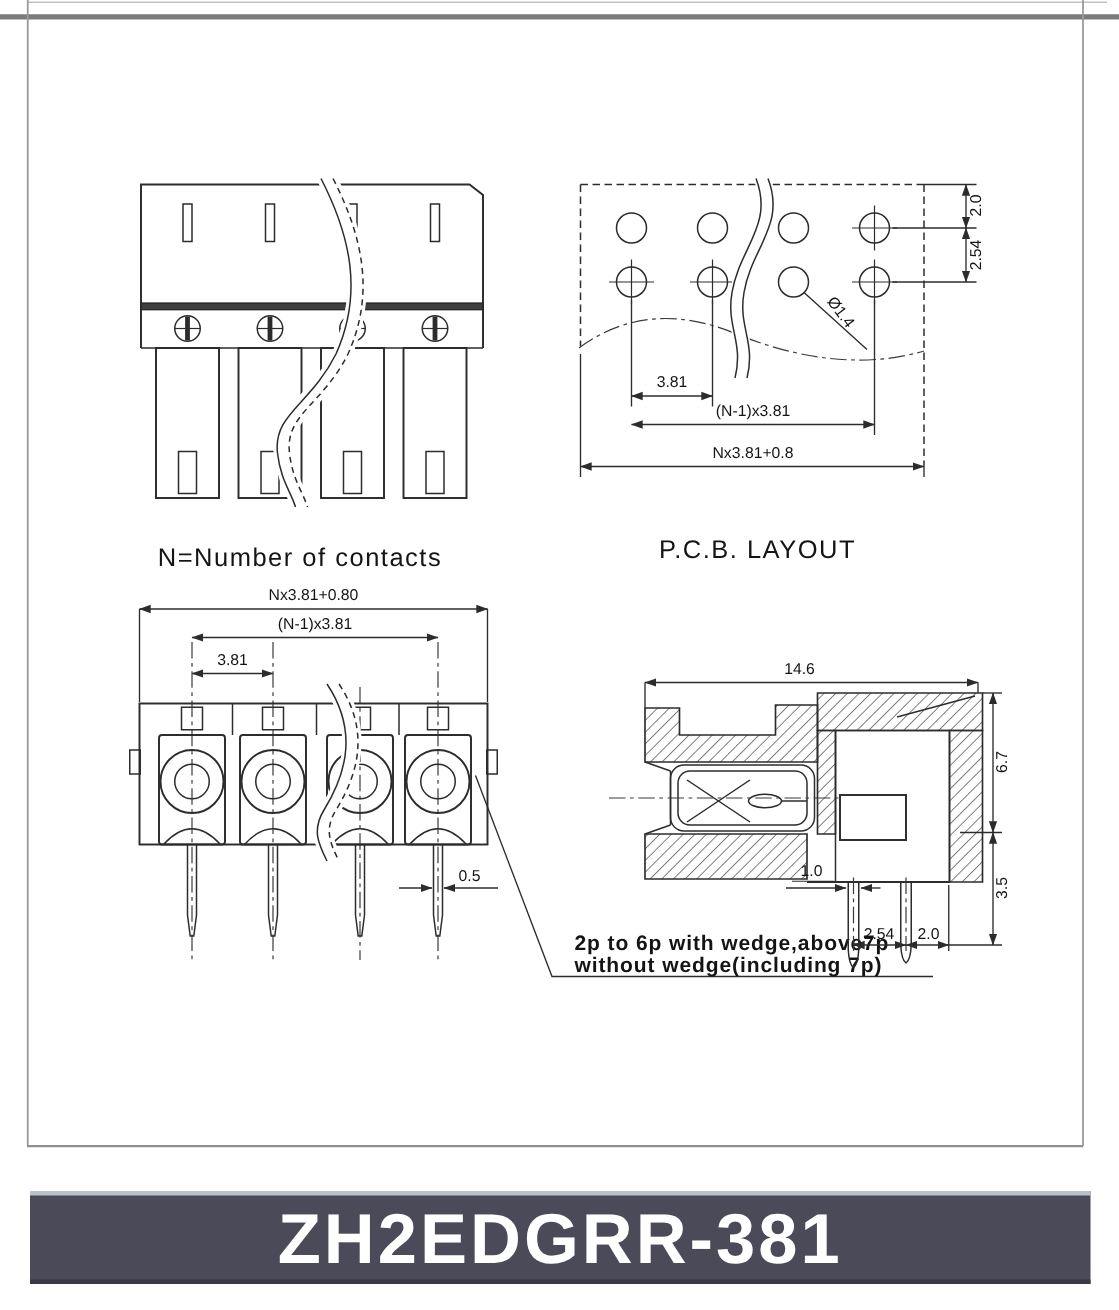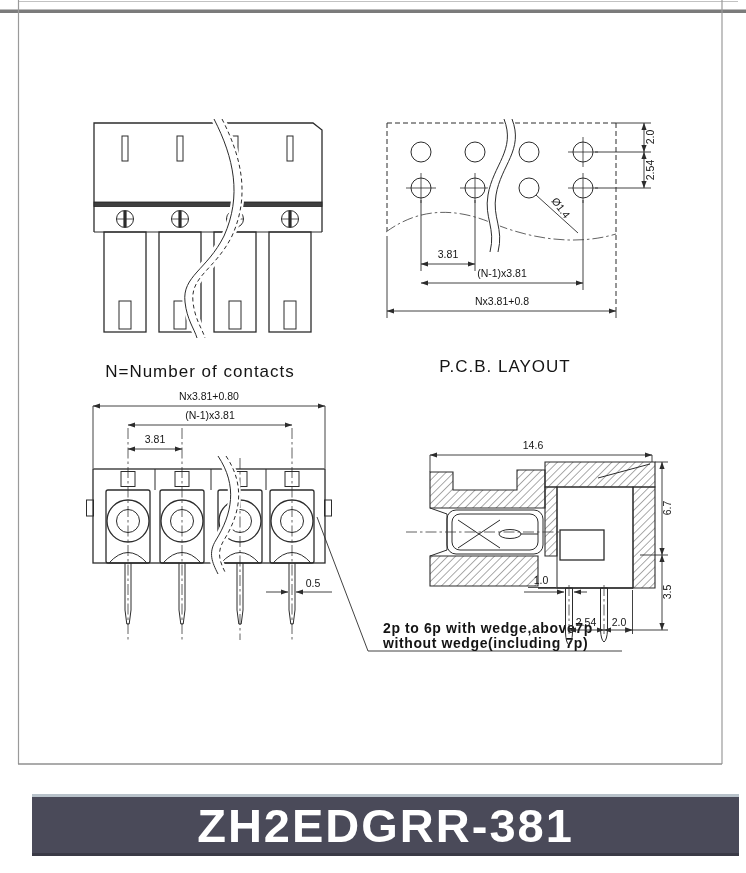--- a/index.html
+++ b/index.html
@@ -12,21 +12,21 @@
   .thin{fill:none;stroke:#2c2c2c;stroke-width:0.8;}
   .diml{fill:none;stroke:#2c2c2c;stroke-width:0.9;}
   .dash{stroke-dasharray:5 3;}
   .cl  {fill:none;stroke:#3a3a3a;stroke-width:0.8;stroke-dasharray:11 3 2.5 3;}
   .wmask{fill:none;stroke:#ffffff;stroke-width:13;}
   .hatch{fill:url(#hatch);stroke:#2c2c2c;stroke-width:1.1;}
   text.dim{font:10.5px "Liberation Sans",sans-serif;fill:#141414;}
   text.lbl{font:17px "Liberation Sans",sans-serif;fill:#141414;letter-spacing:1px;}
   text.note{font:600 14px "Liberation Sans",sans-serif;fill:#141414;letter-spacing:0.6px;}
   
-  .banner{position:absolute;left:32px;top:794px;width:707px;height:56px;
+  .banner{position:absolute;left:20px;top:794px;width:707px;height:56px;
           background:#4a4a59;border-top:3px solid #b8c2ca;border-bottom:3px solid #3a3a46;
           display:flex;align-items:center;justify-content:center;}
   .banner span{color:#ffffff;font-weight:bold;font-size:47px;letter-spacing:2px;
                font-family:"Liberation Sans",sans-serif;}
 </style>
 </head>
 <body>
 
 <div class="page">
 

